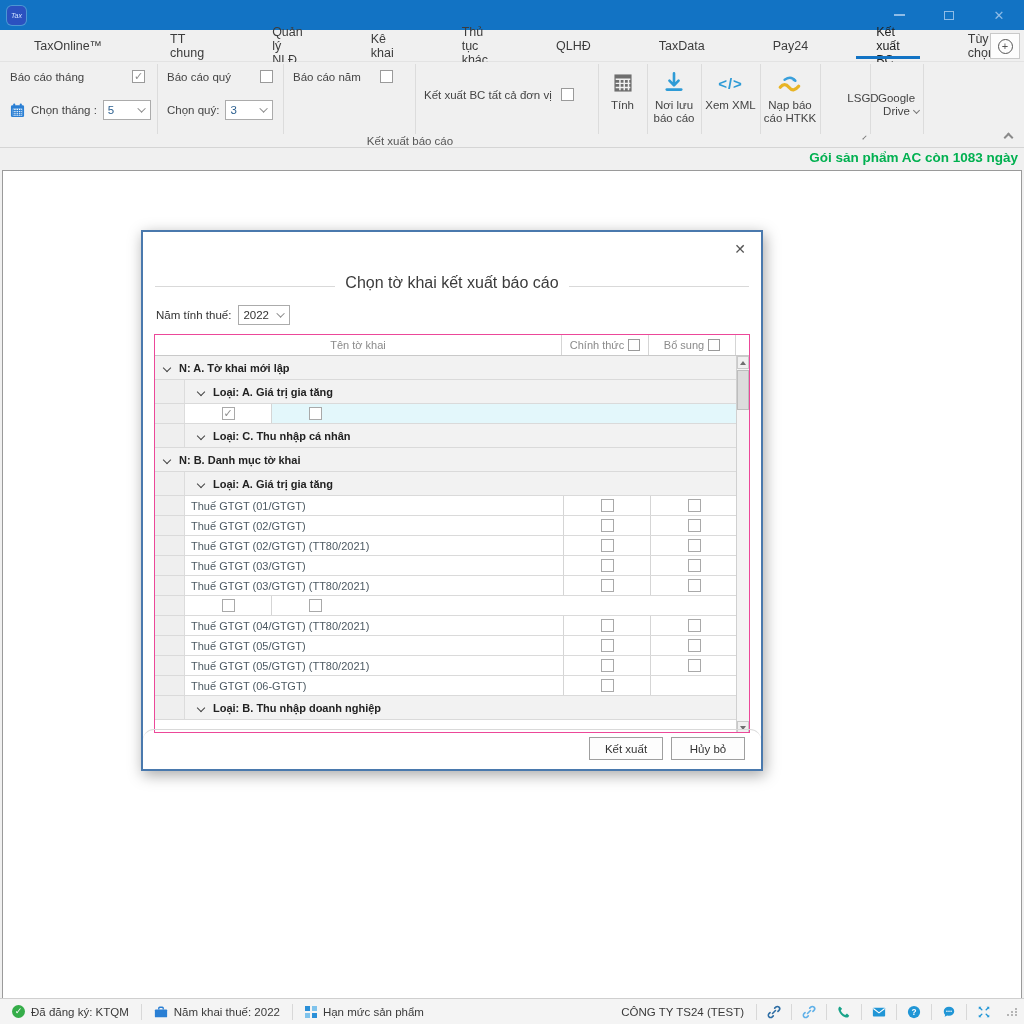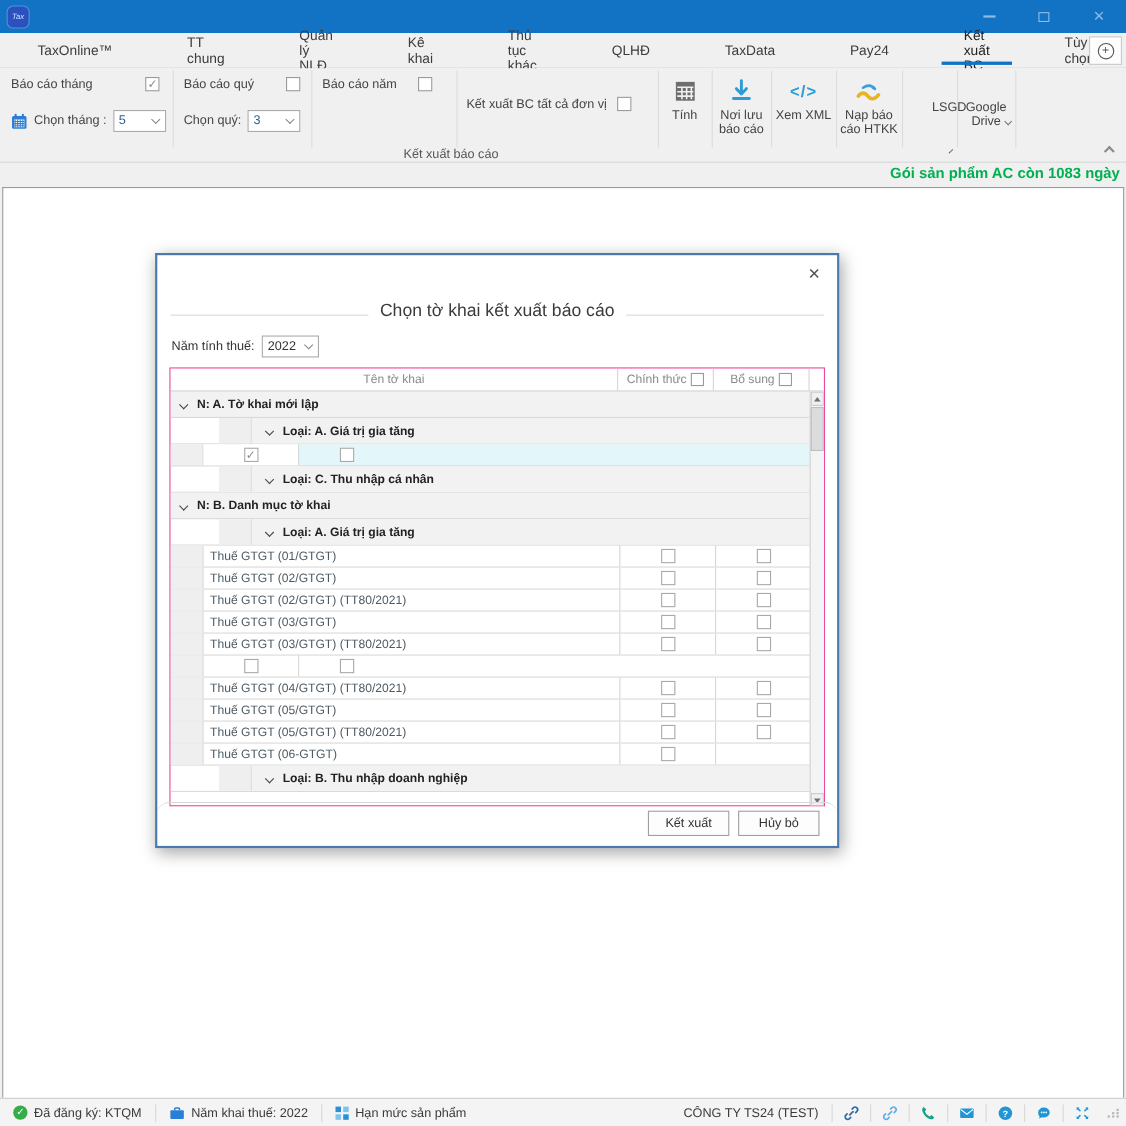--- a/index.html
+++ b/index.html
@@ -61,21 +61,21 @@
   .thead { height:21px; display:flex; border-bottom:1px solid #c9c9c9; font-size:11px; color:#8a8a8a; }
   .th { display:flex; align-items:center; justify-content:center; gap:4px; border-right:1px solid #d5d5d5; }
   .th-name { flex:1; }
   .th-cb { width:87px; }
   .th-cb .cb { width:12px; height:12px; }
   .th-pad { width:13px; border-right:none; }
   .tbody { position:relative; height:378px; overflow:hidden; }
   .trow { display:flex; align-items:stretch; width:583px; border-bottom:1px solid #dadada; font-size:11px; }
   .g1 { height:24px; background:#f2f2f2; align-items:center; }
   .g1 .chev { margin-left:9px; }
-  .g2 { height:24px;padding-left:44px; }
+  .g2 { height:24px; }
   .gutter { width:30px; background:#efefef; border-right:1px solid #dcdcdc; flex:none; }
   .g2 .g2body { flex:1; background:#f2f2f2; display:flex; align-items:center; }
   .g2 .chev { margin-left:13px; }
   .glabel { font-weight:bold; color:#222; margin-left:9px; }
   .chev { width:6px; height:6px; border-left:1.6px solid #444; border-bottom:1.6px solid #444; transform:rotate(-45deg); flex:none; }
   .leaf { height:20px; }
   .leaf .namecell { flex:1; display:flex; align-items:center; padding-left:6px; color:#4d5a63; border-right:1px solid #d5d5d5; }
   .leaf .cbcell { width:87px; display:flex; align-items:center; justify-content:center; border-right:1px solid #d5d5d5; }
   .leaf .cbcell:last-child { border-right:none; }
   .leaf.tint { background:#e3f7fb; }

